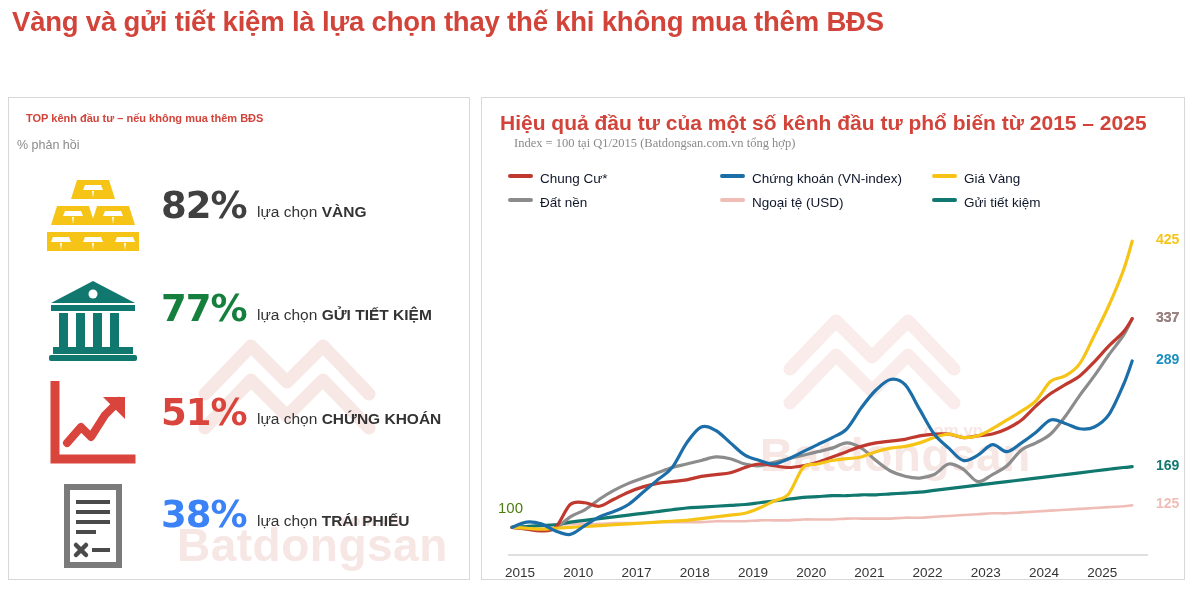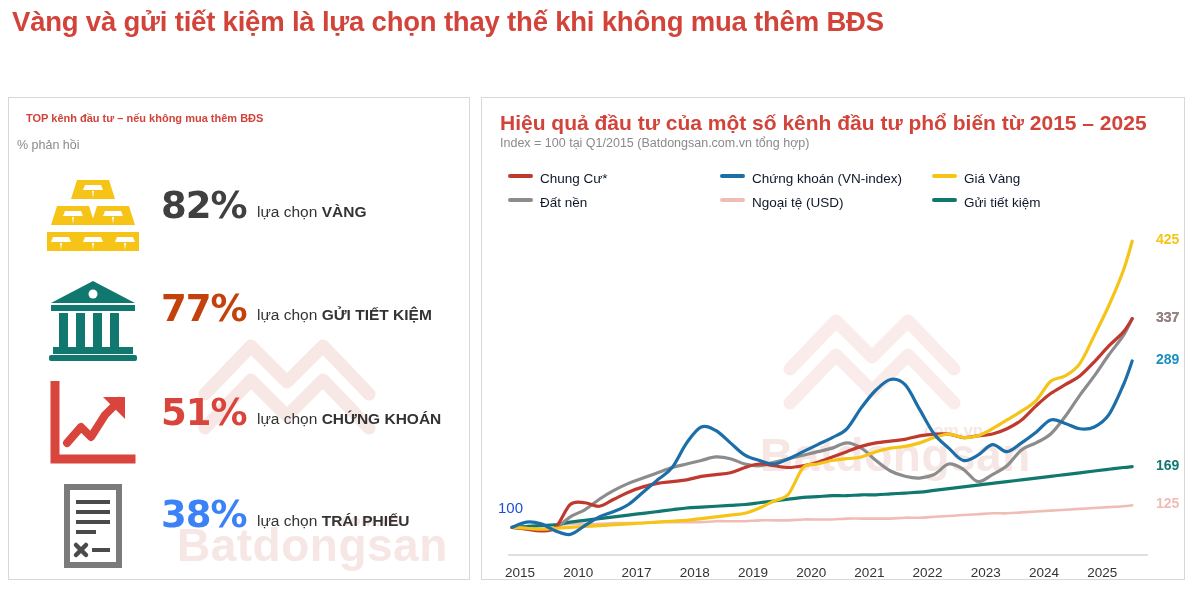--- a/index.html
+++ b/index.html
@@ -29,21 +29,21 @@
   .panel-title{
     position:absolute;font-size:11px;font-weight:bold;color:#d2433a;
     white-space:nowrap;
   }
   .panel-sub{
     position:absolute;font-size:12.5px;color:#8a8a8a;white-space:nowrap;
   }
   #left-panel .panel-title{left:17px;top:14px;}
   #left-panel .panel-sub{left:8px;top:40px;}
   #right-panel .panel-title{left:18px;top:13px;font-size:21px;}
-  #right-panel .panel-sub{left:18px;top:38px;}
+  #right-panel .panel-sub{left:32px;top:38px;font-family:Liberation Serif, serif;}
 
   
   .wm{position:absolute;pointer-events:none;user-select:none;}
   .wm-text{
     font-size:46px;font-weight:bold;color:#f6e6e4;white-space:nowrap;
     letter-spacing:.5px;
   }
   .wm-dot{font-size:17px;font-weight:bold;color:#f6e6e4;white-space:nowrap;}
   .wm-logo{opacity:1;}
 
@@ -74,21 +74,21 @@
   .legend-text{vertical-align:middle;}
 
   .axis-year{
     position:absolute;font-size:13.5px;color:#333;
     text-align:center;width:60px;
   }
   .endlabel{
     position:absolute;font-size:14px;font-weight:bold;white-space:nowrap;
   }
   .baseline-lab{
-    position:absolute;font-size:15px;color:#1d4ed8;
+    position:absolute;font-size:15px;color:#4d7c0f;
   }
 </style>
 </head>
 <body>
 
 <div class="page">
 
   <div class="headline">Vàng và gửi tiết kiệm là lựa chọn thay thế khi không mua thêm BĐS</div>
 
   <div class="panel" id="left-panel">
@@ -149,21 +149,21 @@
             <rect x="12" y="36" width="9" height="34"></rect>
             <rect x="29" y="36" width="9" height="34"></rect>
             <rect x="46" y="36" width="9" height="34"></rect>
             <rect x="63" y="36" width="9" height="34"></rect>
             <rect x="6" y="70" width="80" height="7"></rect>
             <rect x="2" y="78" width="88" height="6" rx="2"></rect>
           </g>
           <circle cx="46" cy="17" r="4.5" fill="#ffffff"></circle>
         </svg>
       </div>
-      <div class="stat-pct" style="color:#c2410c;">77%</div>
+      <div class="stat-pct" style="color:#15803d;">77%</div>
       <div class="stat-label">
         <span>lựa chọn </span><b>GỬI TIẾT KIỆM</b>
       </div>
     </div>
 
     <div class="stat-row" style="top:283px;">
       <div class="stat-icon">
         <svg width="92" height="88" viewBox="0 0 92 88" aria-hidden="true">
           <path d="M8 4 V78 H84" fill="none" stroke="#d9453c" stroke-width="9" stroke-linecap="square"></path>
           <polyline points="20,62 34,46 44,56 58,34 72,20" fill="none" stroke="#d9453c" stroke-width="8" stroke-linejoin="round" stroke-linecap="round"></polyline>

